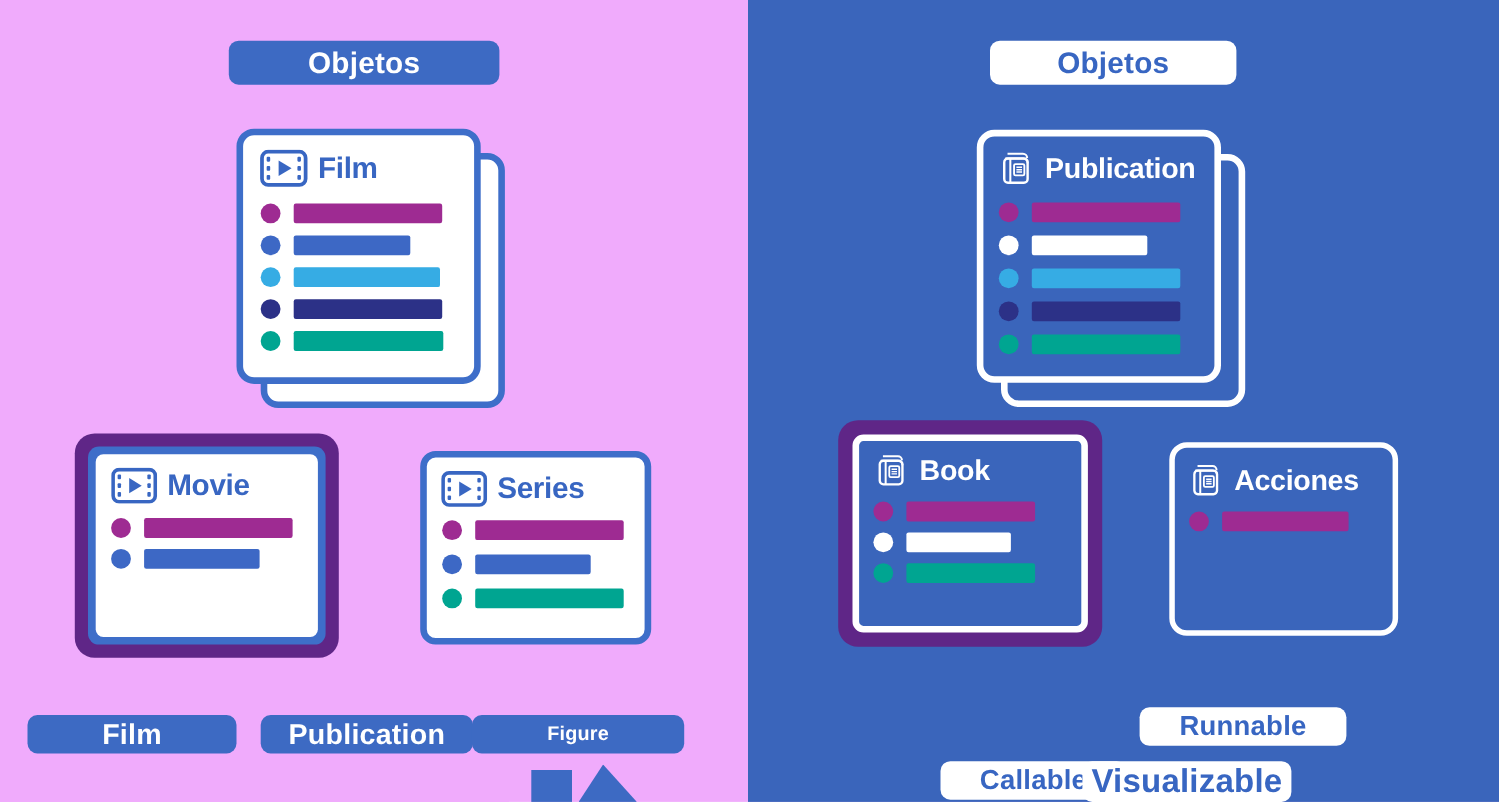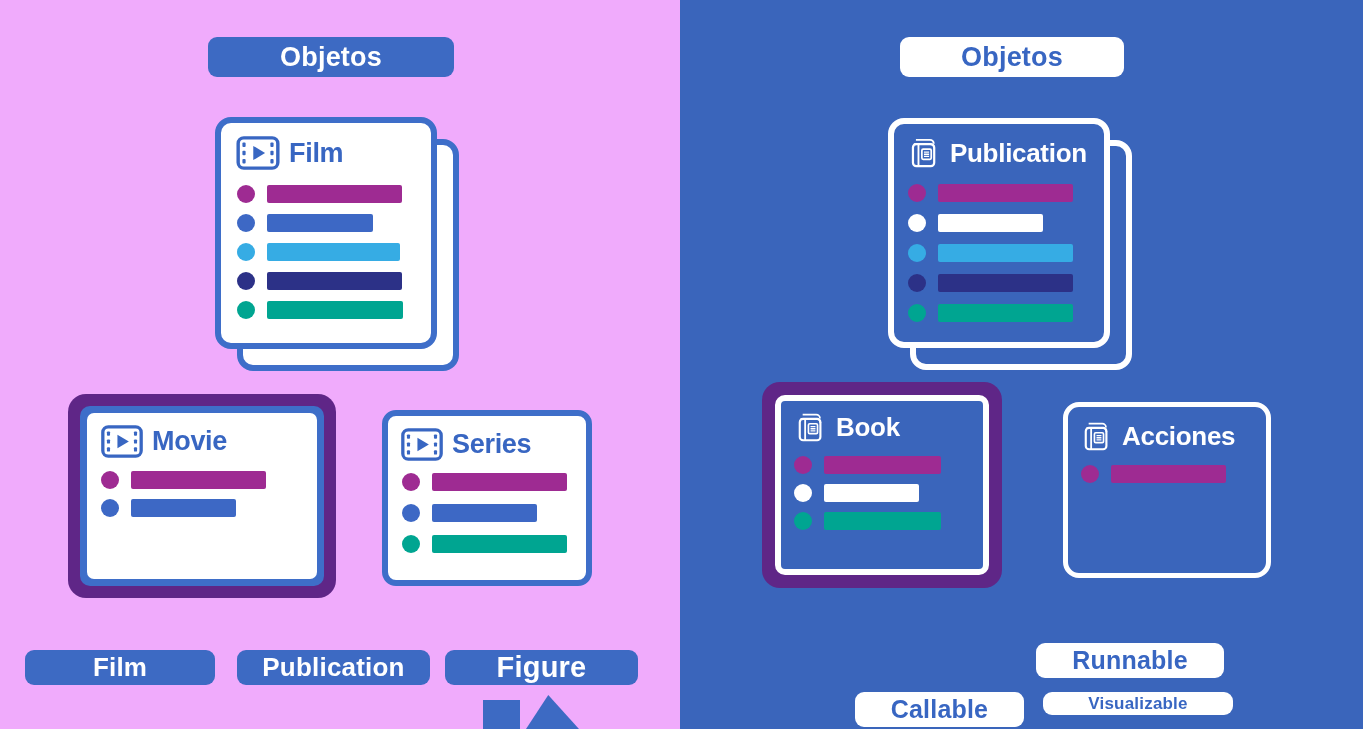--- a/index.html
+++ b/index.html
@@ -23,35 +23,35 @@
   .bar{height:18px;border-radius:2px;}
   
   .pos-objetos{left:208px;top:37px;width:246px;height:40px;font-size:27px;}
   .film-back{left:237px;top:139px;width:222px;height:232px;background:#fff;
     border:6px solid var(--border-blue);border-radius:16px;}
   .film-front{left:215px;top:117px;width:222px;height:232px;background:#fff;
     border:6px solid var(--border-blue);border-radius:16px;color:var(--title-blue);}
   .film-front .card-header{margin:13px 0 0 15px;font-size:27px;}
   .film-front .rows{margin:15px 0 0 16px;}
   .film-front .row{margin-bottom:11px;}
-  .movie-outer{left:68px;top:394px;width:268px;height:204px;
+  .movie-outer{left:68px;top:394px;width:240px;height:204px;
     background:var(--card-purple);border-radius:18px;}
   .movie-mid{position:absolute;inset:12px;background:var(--border-blue);border-radius:10px;}
   .movie-inner{position:absolute;inset:7px;background:#fff;border-radius:7px;color:var(--title-blue);}
   .movie-inner .card-header{margin:12px 0 0 14px;font-size:27px;}
   .movie-inner .rows{margin:13px 0 0 14px;}
   .movie-inner .row{margin-bottom:10px;}
   .series-card{left:382px;top:410px;width:210px;height:176px;background:#fff;
     border:6px solid var(--border-blue);border-radius:14px;color:var(--title-blue);}
   .series-card .card-header{margin:12px 0 0 13px;font-size:27px;}
   .series-card .rows{margin:12px 0 0 14px;}
   .series-card .row{margin-bottom:13px;}
   .pos-btn-film{left:25px;top:650px;width:190px;height:35px;font-size:26px;}
   .pos-btn-publication{left:237px;top:650px;width:193px;height:35px;font-size:26px;}
-  .pos-btn-figure{left:445px;top:650px;width:193px;height:35px;font-size:29px;}
+  .pos-btn-figure{left:429px;top:650px;width:193px;height:35px;font-size:18px;}
   .fig-square{position:absolute;left:483px;top:700px;width:37px;height:29px;background:var(--primary-blue);}
   .fig-triangle{position:absolute;left:526px;top:695px;width:53px;height:34px;
     background:var(--primary-blue);clip-path:polygon(42% 0,0 100%,100% 100%);}
   
   .panel-right{position:absolute;left:680px;top:0;width:683px;height:729px;background:var(--panel-blue);}
   .pos-acciones{left:900px;top:37px;width:224px;height:40px;font-size:27px;}
   .pub-back{left:910px;top:140px;width:222px;height:230px;background:var(--panel-blue);
     border:6px solid #fff;border-radius:16px;}
   .pub-front{left:888px;top:118px;width:222px;height:230px;background:var(--panel-blue);
     border:6px solid #fff;border-radius:16px;color:#fff;}
@@ -65,21 +65,21 @@
   .book-inner .card-header{margin:10px 0 0 13px;font-size:26px;}
   .book-inner .rows{margin:12px 0 0 13px;}
   .book-inner .row{margin-bottom:10px;}
   .magazine-card{left:1063px;top:402px;width:208px;height:176px;background:var(--panel-blue);
     border:5px solid #fff;border-radius:16px;color:#fff;}
   .magazine-card .card-header{margin:13px 0 0 12px;font-size:26px;}
   .magazine-card .rows{margin:12px 0 0 13px;}
   .pos-btn-drawable{left:838px;top:643px;width:186px;height:35px;font-size:25px;}
   .pos-btn-runnable{left:1036px;top:643px;width:188px;height:35px;font-size:25px;}
   .pos-btn-callable{left:855px;top:692px;width:169px;height:35px;font-size:25px;}
-  .pos-btn-visualizable{left:1043px;top:692px;width:190px;height:23px;font-size:17px;}
+  .pos-btn-visualizable{left:984px;top:692px;width:190px;height:37px;font-size:30px;}
   .icon{display:inline-flex;flex:none;}
 </style>
 </head>
 <body>
 
 <div class="stage">
 
   <div class="pill blue pos-objetos">Objetos</div>
 
   <div class="card film-back"></div>

